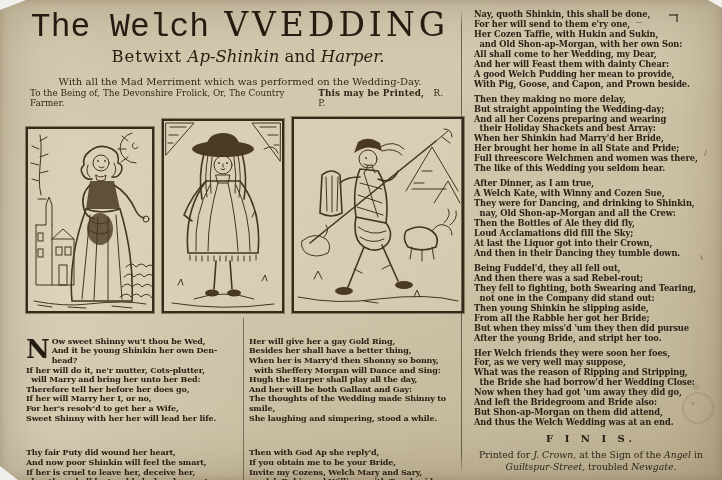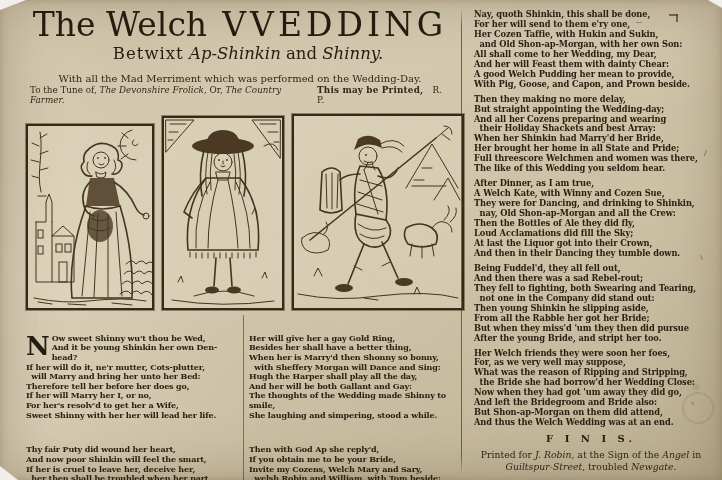--- a/index.html
+++ b/index.html
@@ -22,28 +22,28 @@
   .corner.tr { right:0; top:0; width:14px; height:8px; clip-path:polygon(0 0,100% 0,100% 100%); }
 
   .content { position:absolute; left:26px; top:8px; right:8px; bottom:6px; display:flex; color:#2c2316; }
 
   .left-half { width:428px; flex:0 0 auto; display:flex; flex-direction:column; }
   .v-rule { width:1px; background:linear-gradient(#00000000, #3a2f1f 4%, #3a2f1f 96%, #00000000); margin:0 6px 0 7px; opacity:.65; }
   .right-col { flex:1 1 auto; padding-top:2px; position:relative; }
 
   
   .title-row { text-align:center; color:#241c10; line-height:1.02; white-space:nowrap; }
-  .title-1 { font-size:33px; }
+  .title-1 { font-size:33px;font-family:Liberation Mono, monospace; }
   .title-2 { font-size:33px; letter-spacing:4px; margin-left:10px; }
   .subtitle-row { text-align:center; font-size:16.5px; margin-top:2px; color:#261e11; }
   .subtitle-row .name { font-style:italic; }
   .subtitle-row .pre { letter-spacing:1px;margin-left:16px; }
   .tagline { text-align:center; font-size:10px; margin-top:10px; color:#32281a; }
   .tune-row { display:flex; justify-content:space-between; align-items:baseline; font-size:8.8px; margin-top:1px; color:#32281a; padding:0 2px 0 4px; }
-  .tune-row .it { font-style:italic; }
+  .tune-row .it { }
   .license { font-weight:bold; letter-spacing:.2px; }
   .license .rp { font-weight:normal; margin-left:6px; }
   .h-rule { height:1px; background:#3a2f1f; opacity:.6; margin:3px 2px 4px 2px; }
 
   
   .cuts { display:flex; align-items:flex-start; gap:8px; margin-top:2px; }
   .cut { border:2.5px solid #352a19; box-shadow:0 0 0 1px rgba(53,42,25,.45); background:rgba(235,228,205,.25); }
   .cut svg { display:block; }
   .ink { stroke:#43351f; fill:none; stroke-width:1.6; stroke-linecap:round; }
   .ink2 { stroke:#43351f; fill:none; stroke-width:1; stroke-linecap:round; }
@@ -90,28 +90,28 @@
 
       <div class="title-row">
         <span class="title-1">The Welch</span>
         <span class="title-2">VVEDDING</span>
       </div>
 
       <div class="subtitle-row">
         <span class="pre">Betwixt</span>
         <span class="name">Ap-Shinkin</span>
         <span>and</span>
-        <span class="name">Shinny.</span>
+        <span class="name">Harper.</span>
       </div>
 
       <div class="tagline">With all the Mad Merriment which was performed on the Wedding-Day.</div>
 
       <div class="tune-row">
         <span>
-          <span>To the Tune of,</span>
+          <span>To the Being of,</span>
           <span class="it">The Devonshire Frolick,</span>
           <span>Or,</span>
           <span class="it">The Country Farmer.</span>
         </span>
         <span class="license">
           <span>This may be Printed,</span>
           <span class="rp">R. P.</span>
         </span>
       </div>
 
@@ -321,21 +321,21 @@
 What was the reason of Ripping and Stripping,
   the Bride she had borrow'd her Wedding Close:
 Now when they had got 'um away they did go,
 And left the Bridegroom and Bride also:
 But Shon-ap-Morgan on them did attend,
 And thus the Welch Wedding was at an end.</div>
 
       <div class="finis">F I N I S.</div>
 
       <div class="imprint">
-        <span>Printed for </span><span class="it">J. Robin</span><span>, at the Sign of the </span><span class="it">Angel</span><span> in</span><br>
+        <span>Printed for </span><span class="it">J. Crown</span><span>, at the Sign of the </span><span class="it">Angel</span><span> in</span><br>
         <span class="it">Guiltspur-Street</span><span>, troubled </span><span class="it">Newgate</span><span>.</span>
       </div>
 
       <div class="stamp">
         <div class="crown">♔</div>
         <div class="ring"></div>
         <div class="core">✶</div>
       </div>
     </div>
   </div>

